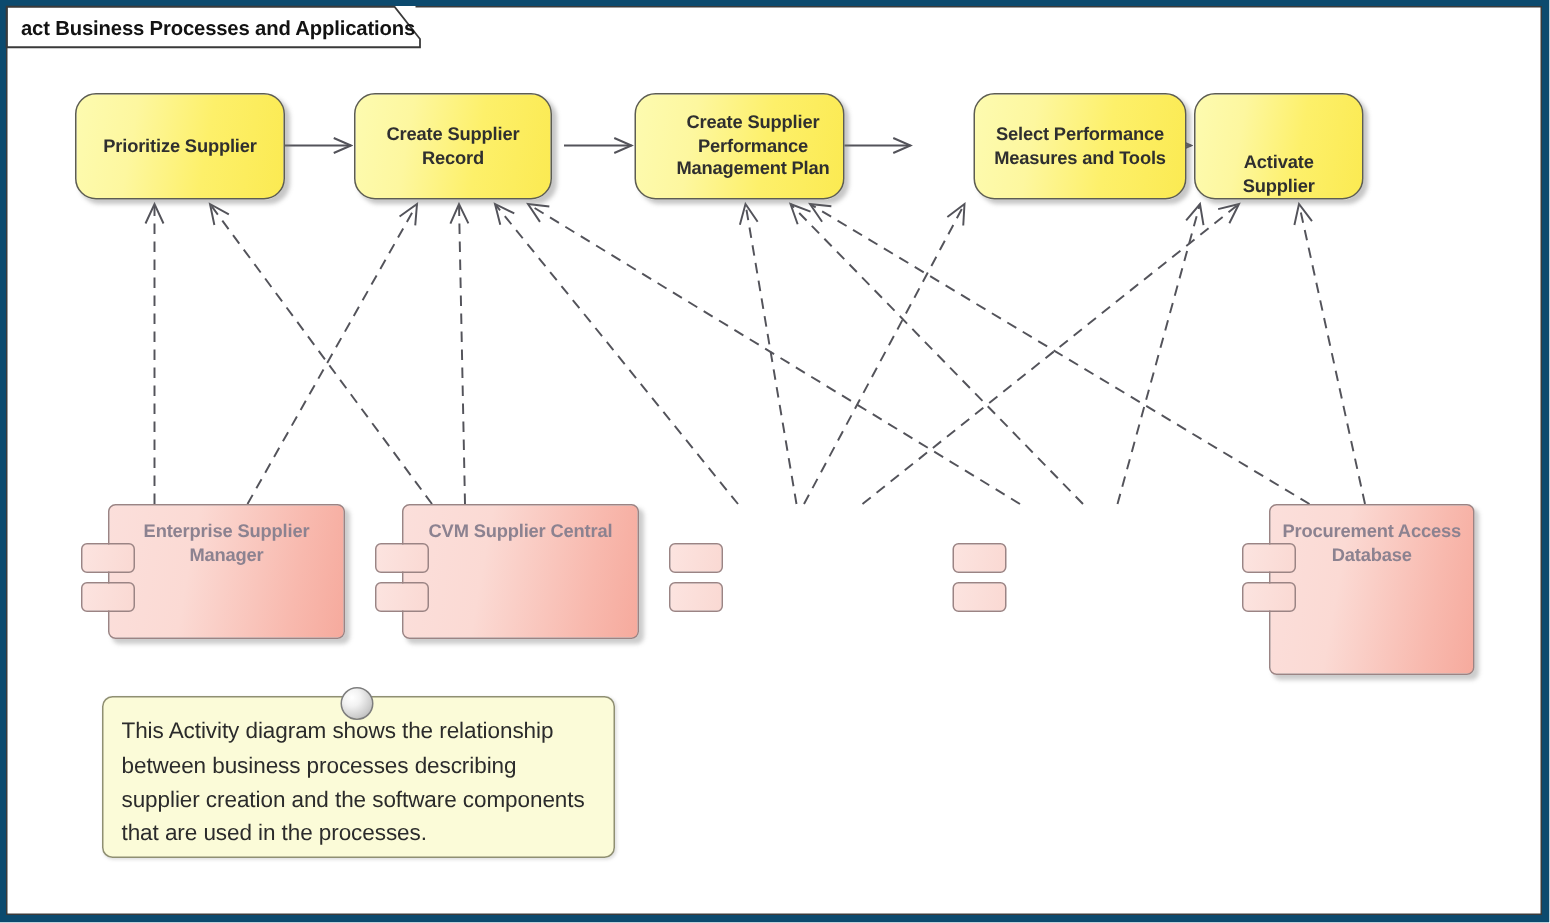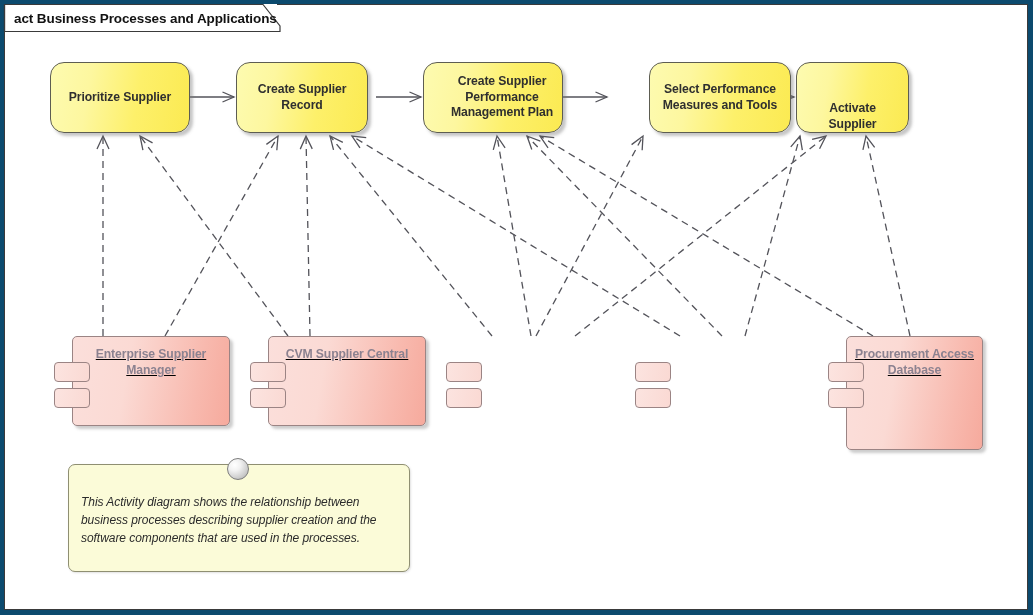--- a/index.html
+++ b/index.html
@@ -105,21 +105,20 @@
     bottom: 0;
     box-sizing: border-box;
     border: 1.2px solid #9b8484;
     border-radius: 5px;
     background: linear-gradient(100deg, #fbdfdb 0%, #fbdad4 35%, #f8b9ae 78%, #f6aa9d 100%);
     box-shadow: 3px 3px 3px rgba(120,120,120,0.38);
     display: flex;
     align-items: flex-start;
     justify-content: center;
     padding-top: 10px;
-    text-decoration: underline;
   }
   .comp-label {
     font-size: 12.2px;
     font-weight: bold;
     color: #8c8290;
     text-align: center;
     line-height: 1.3;
     letter-spacing: -0.1px;
     padding: 0 8px;
   }
@@ -143,24 +142,23 @@
     box-sizing: border-box;
     border: 1.2px solid #8f8f72;
     border-radius: 7px;
     background: #fbfbd8;
     z-index: 3;
     box-shadow: 1px 1px 2px rgba(140,140,140,0.25);
   }
   .note-text {
     position: absolute;
     left: 12px;
-    top: 28px;
+    top: 12px;
     right: 14px;
-    font-size: 12px;
-    font-style: italic;
+    font-size: 15px;
     color: #2b2b2b;
     line-height: 1.52;
     letter-spacing: -0.05px;
   }
   .note-anchor {
     position: absolute;
     width: 22px;
     height: 22px;
     border-radius: 50%;
     background: radial-gradient(circle at 33% 30%, #ffffff 0%, #f2f2f2 30%, #cfcfcf 66%, #a8a8a8 100%);

